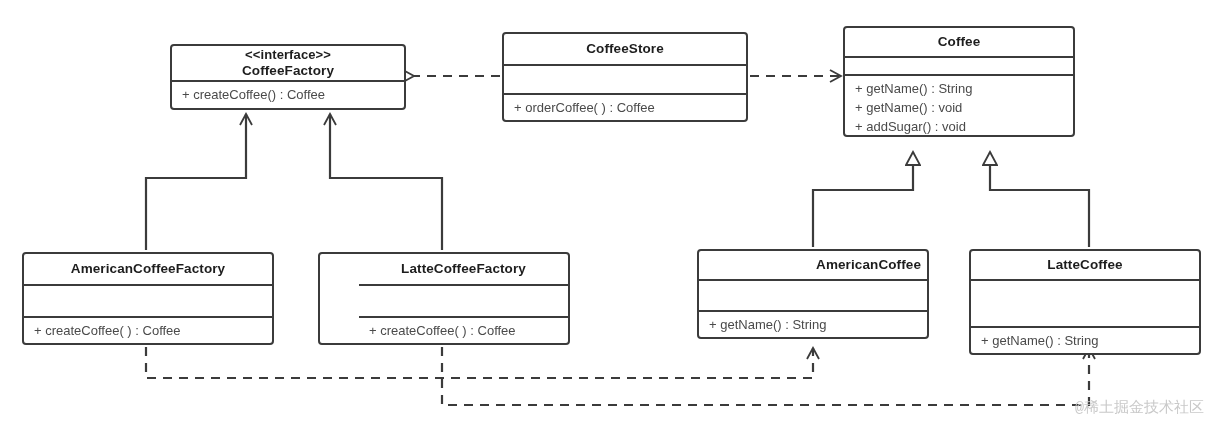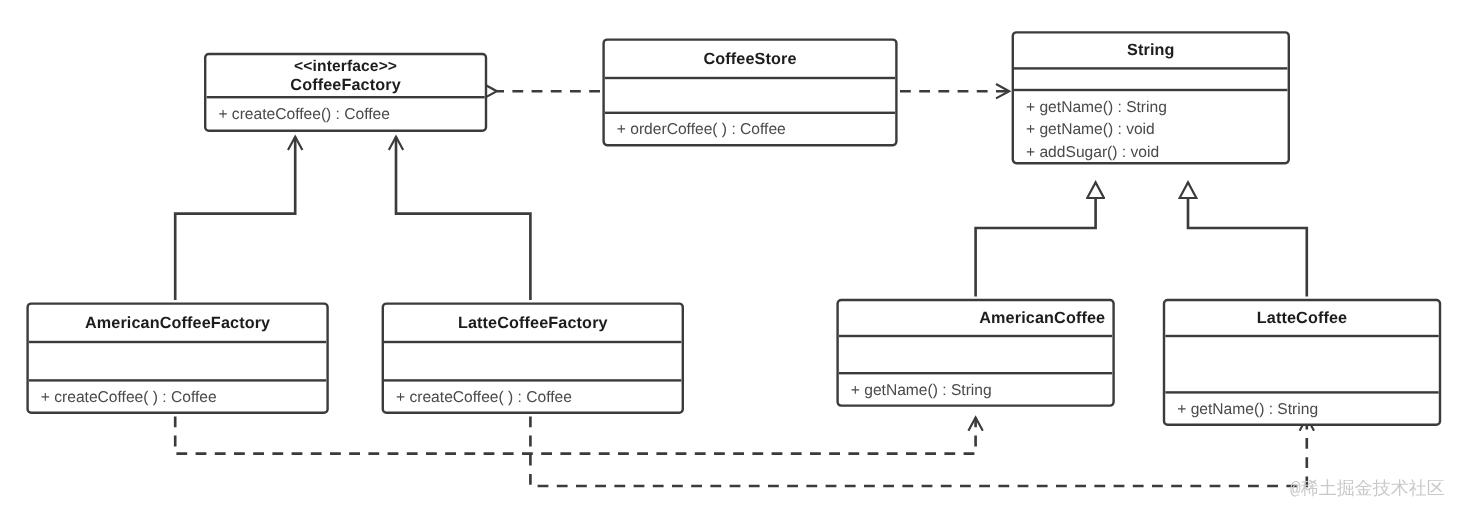--- a/index.html
+++ b/index.html
@@ -77,21 +77,21 @@
     white-space: nowrap;
     z-index: 3;
     font-family: Liberation Mono, monospace;
     margin-left: 12px;
   }
   
   #cls-coffeefactory   { left: 170px; top: 44px;  width: 236px; height: 66px; }
   #cls-coffeestore     { left: 502px; top: 32px;  width: 246px; height: 90px; }
   #cls-coffee          { left: 843px; top: 26px;  width: 232px; height: 111px; }
   #cls-americanfactory { left: 22px;  top: 252px; width: 252px; height: 93px; }
-  #cls-lattefactory    { left: 318px; top: 252px; width: 252px; height: 93px; }
+  #cls-lattefactory    { left: 318px; top: 252px; width: 252px; height: 93px; padding-left: 39px; }
   #cls-americancoffee  { left: 697px; top: 249px; width: 232px; height: 90px; }
   #cls-lattecoffee     { left: 969px; top: 249px; width: 232px; height: 106px; }
 
   #cls-coffeefactory .uml-header  { height: 36px; }
   #cls-coffeestore .uml-header    { height: 32px; }
   #cls-coffee .uml-header         { height: 30px; }
   #cls-americanfactory .uml-header{ height: 32px; }
   #cls-lattefactory .uml-header   { height: 32px; }
   #cls-americancoffee .uml-header { height: 30px; text-align: right; }
   #cls-lattecoffee .uml-header    { height: 30px; }
@@ -170,21 +170,21 @@
       <div class="uml-stereotype">&lt;&lt;interface&gt;&gt;</div>
       <div>CoffeeFactory</div>
     </div>
     <div class="uml-methods">
       <div class="uml-method">+ createCoffee() : Coffee</div>
     </div>
   </div>
 
   <div class="uml-class" id="cls-coffee">
     <div class="uml-header">
-      <div>String</div>
+      <div>Coffee</div>
     </div>
     <div class="uml-attrs"></div>
     <div class="uml-methods">
       <div class="uml-method">+ getName() : String</div>
       <div class="uml-method">+ getName() : void</div>
       <div class="uml-method">+ addSugar() : void</div>
     </div>
   </div>
 
   <div class="uml-class" id="cls-americanfactory">

